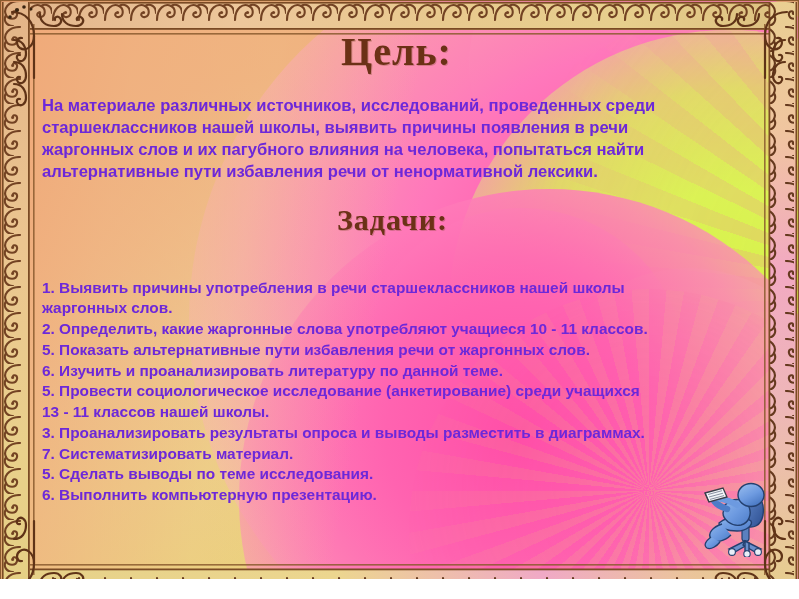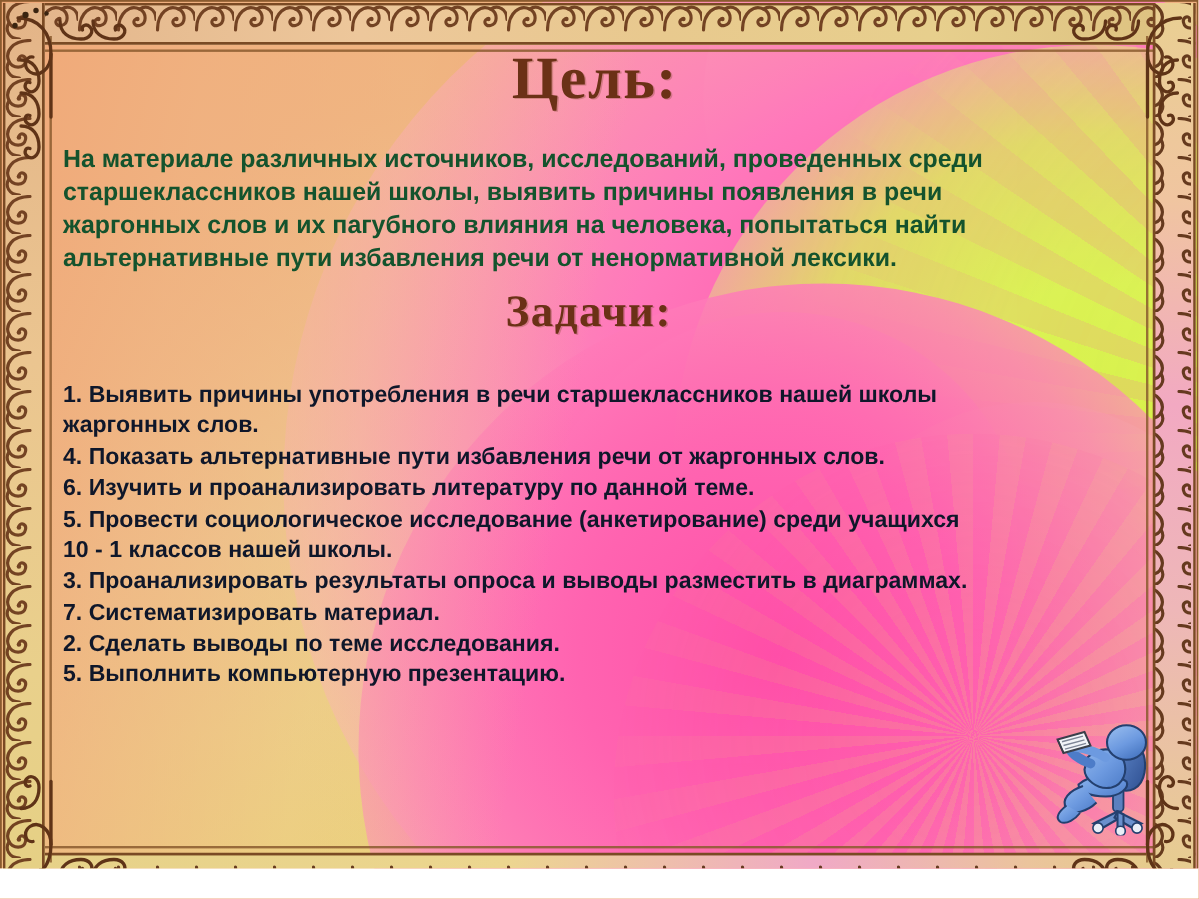--- a/index.html
+++ b/index.html
@@ -205,39 +205,39 @@
   }
   #heading-goal {
     font-size: 40px;
     line-height: 1.05;
     margin: 7px 0 0 0;
     padding-right: 10px;
   }
   #heading-tasks {
     font-size: 30px;
     line-height: 1.05;
-    margin: 0;
+    margin: 12px;
     padding-right: 18px;
   }
 
   .goal-text {
     margin: 22px 0 0 8px;
     font-size: 16.6px;
     line-height: 1.33;
     font-weight: bold;
-    color: #14532d;
+    color: #6d28d9;
     max-width: 640px;
   }
 
   .tasks-block {
     margin: 10px 0 0 8px;
     font-size: 15.4px;
     line-height: 1.345;
     font-weight: bold;
-    color: #0f172a;
+    color: #6d28d9;
     max-width: 610px;
   }
   .task-item {
     margin: 0;
     padding: 0;
   }
 
   .spacer-goal { height: 9px; }
   .spacer-tasks { height: 20px; }
 
@@ -422,27 +422,28 @@
 
     <div class="spacer-goal"></div>
 
     <h2 class="heading" id="heading-tasks">Задачи:</h2>
 
     <div class="spacer-tasks"></div>
 
     <div class="tasks-block" id="tasks-list">
 
     <p class="task-item">1. Выявить причины употребления в речи старшеклассников нашей школы жаргонных слов.</p>
-        <p class="task-item">4. Показать альтернативные пути избавления речи от жаргонных слов.</p>
+        <p class="task-item">2. Определить, какие жаргонные слова употребляют учащиеся 10 - 11 классов.</p>
+        <p class="task-item">5. Показать альтернативные пути избавления речи от жаргонных слов.</p>
         <p class="task-item">6. Изучить и проанализировать литературу по данной теме.</p>
-        <p class="task-item">5. Провести социологическое исследование (анкетирование) среди учащихся 10 - 1 классов нашей школы.</p>
+        <p class="task-item">5. Провести социологическое исследование (анкетирование) среди учащихся 13 - 11 классов нашей школы.</p>
         <p class="task-item">3. Проанализировать результаты опроса и выводы разместить в диаграммах.</p>
         <p class="task-item">7. Систематизировать материал.</p>
-        <p class="task-item">2. Сделать выводы по теме исследования.</p>
-        <p class="task-item">5. Выполнить компьютерную презентацию.</p>
+        <p class="task-item">5. Сделать выводы по теме исследования.</p>
+        <p class="task-item">6. Выполнить компьютерную презентацию.</p>
       </div>
   </div>
 
   <div class="reader-figure">
     <svg viewBox="0 0 96 86" width="96" height="86" xmlns="http://www.w3.org/2000/svg">
       <defs>
         <linearGradient id="blueBody" x1="0" y1="0" x2="1" y2="1">
           <stop offset="0%" stop-color="#8fb6ec"></stop>
           <stop offset="50%" stop-color="#6d9ae0"></stop>
           <stop offset="100%" stop-color="#4d7cc8"></stop>

